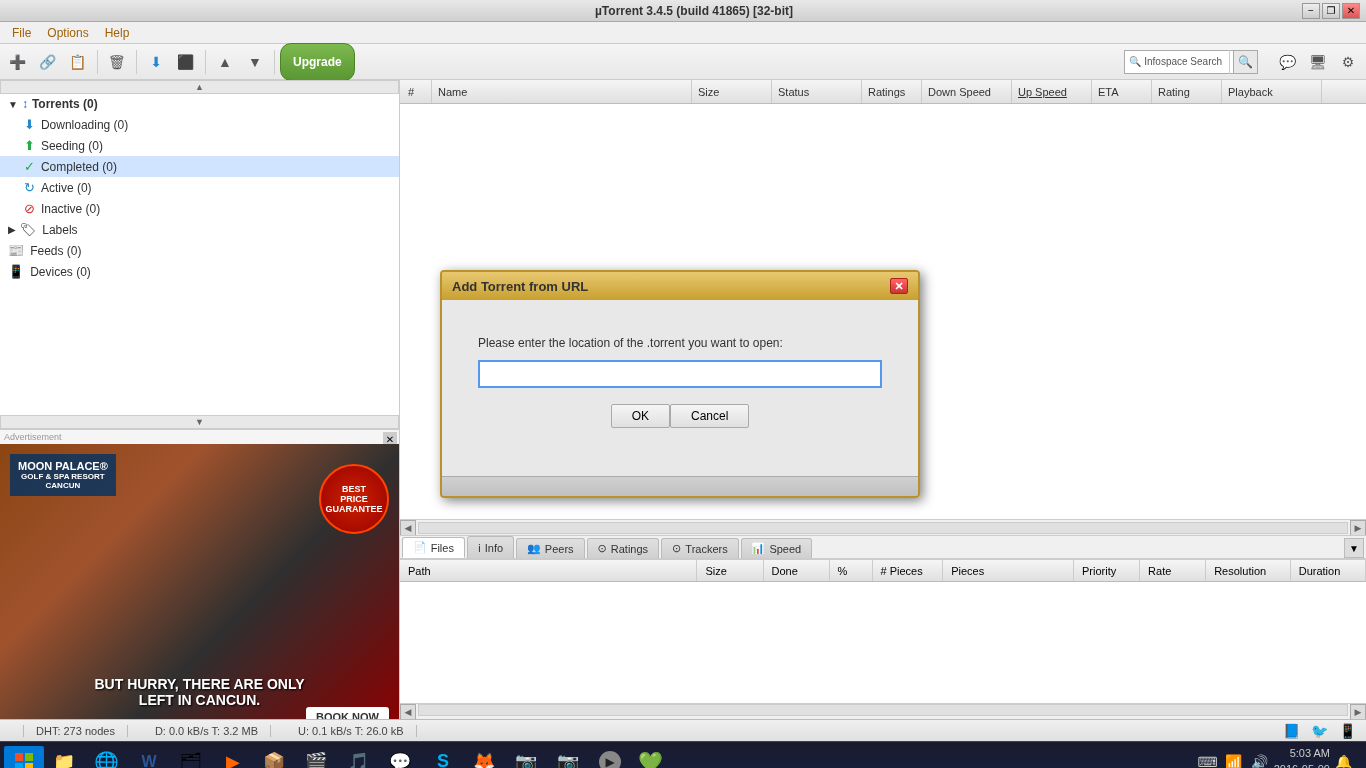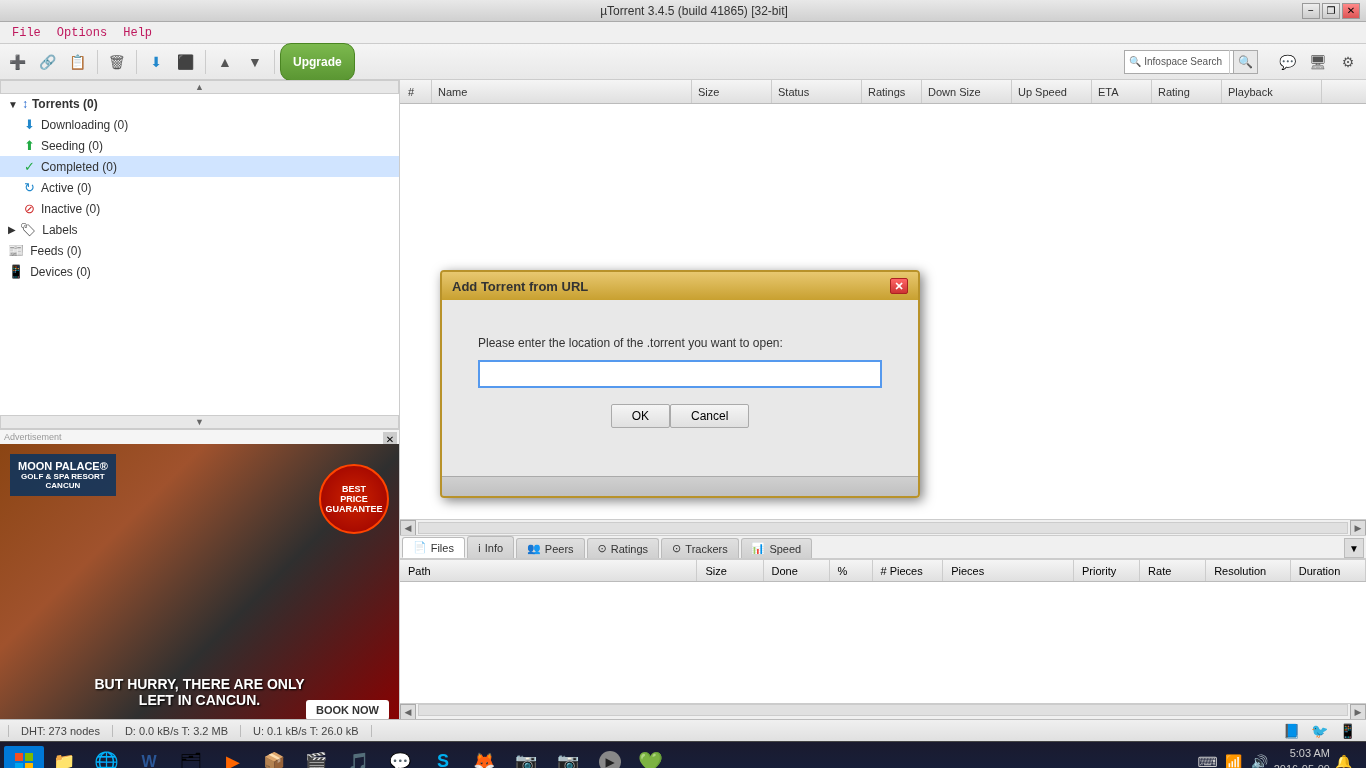--- a/index.html
+++ b/index.html
@@ -8,38 +8,38 @@
     
     .title-bar {
       background: linear-gradient(to bottom, #e8e8e8, #d0d0d0);
       height: 22px;
       display: flex;
       align-items: center;
       justify-content: space-between;
       padding: 0 6px;
       border-bottom: 1px solid #aaa;
     }
-    .title-bar-text { font-size: 12px; color: #333; flex: 1; text-align: center; }
+    .title-bar-text { font-size: 12px; color: #333; flex: 1; text-align: center; font-weight: bold; }
     .title-bar-controls { display: flex; gap: 2px; }
     .title-btn {
       width: 18px; height: 16px; border: 1px solid #999; background: linear-gradient(to bottom, #eee, #ccc);
       cursor: pointer; font-size: 10px; display: flex; align-items: center; justify-content: center;
     }
     .title-btn.close { background: linear-gradient(to bottom, #f88, #d55); }
 
     
     .menu-bar {
       background: #f0f0f0;
       height: 22px;
       display: flex;
       align-items: center;
       padding: 0 4px;
       border-bottom: 1px solid #ccc;
     }
-    .menu-item { padding: 2px 8px; cursor: pointer; font-size: 12px; color: #be185d; font-family: Liberation Mono, monospace; }
+    .menu-item { padding: 2px 8px; cursor: pointer; font-size: 12px; color: #a16207; }
 
     
     .toolbar {
       background: linear-gradient(to bottom, #f5f5f5, #e8e8e8);
       height: 36px;
       display: flex;
       align-items: center;
       padding: 0 4px;
       border-bottom: 1px solid #ccc;
       gap: 2px;
@@ -113,21 +113,21 @@
     }
     .ad-badge {
       position: absolute; right: 10px; top: 20px;
       width: 70px; height: 70px; border-radius: 50%;
       background: radial-gradient(circle, #cc2200, #990000);
       display: flex; flex-direction: column; align-items: center; justify-content: center;
       color: white; font-size: 9px; text-align: center; font-weight: bold;
       border: 2px solid #ff4400;
     }
     .ad-book-btn {
-      position: absolute; bottom: 8px; right: 10px;
+      position: absolute; bottom: 1px; right: 10px;
       background: white; color: #333; padding: 4px 10px;
       font-size: 11px; font-weight: bold; border: none; cursor: pointer;
       border-radius: 3px;
     }
     .moon-palace-logo {
       position: absolute; top: 10px; left: 10px;
       background: rgba(0,50,100,0.8); color: white; padding: 6px 8px;
       font-size: 9px; text-align: center; font-weight: bold;
     }
 
@@ -200,21 +200,21 @@
     .bottom-content { height: calc(100% - 22px - 16px); background: white; }
     .bottom-h-scroll { height: 16px; background: #f0f0f0; border-top: 1px solid #ccc; display: flex; }
 
     
     .status-bar {
       height: 22px; background: linear-gradient(to bottom, #f0f0f0, #e0e0e0);
       border-top: 1px solid #bbb;
       display: flex; align-items: center; padding: 0 8px;
       font-size: 11px; color: #444;
     }
-    .status-section { padding: 0 12px; border-right: 1px solid #bbb; }
+    .status-section { padding: 0 12px; border-right: 1px solid #bbb; margin-left: 15px; }
     .status-section:first-child { border-left: 1px solid #bbb; }
     .status-icons { margin-left: auto; display: flex; align-items: center; gap: 8px; }
 
     
     .taskbar {
       height: 40px; background: linear-gradient(to bottom, #1a1a2e, #16213e);
       display: flex; align-items: center; padding: 0 4px;
       border-top: 1px solid #444;
     }
     .start-btn {
@@ -421,22 +421,22 @@
   </div>
 
   <div class="content-area">
 
     <div class="column-headers">
       <div class="col-header" style="width:30px;">#</div>
       <div class="col-header" style="width:260px;">Name</div>
       <div class="col-header" style="width:80px;">Size</div>
       <div class="col-header" style="width:90px;">Status</div>
       <div class="col-header" style="width:60px;">Ratings</div>
-      <div class="col-header" style="width:90px;">Down Size</div>
-      <div class="col-header" style="width:80px;">Up Speed</div>
+      <div class="col-header" style="width:90px;">Down Speed</div>
+      <div class="col-header" style="width:80px;text-decoration:underline;">Up Speed</div>
       <div class="col-header" style="width:60px;">ETA</div>
       <div class="col-header" style="width:70px;">Rating</div>
       <div class="col-header" style="width:100px;">Playback</div>
     </div>
 
     <div class="torrent-list"></div>
 
     <div class="h-scroll-bar">
       <div class="scroll-arrow">◀</div>
       <div class="scroll-track"></div>

